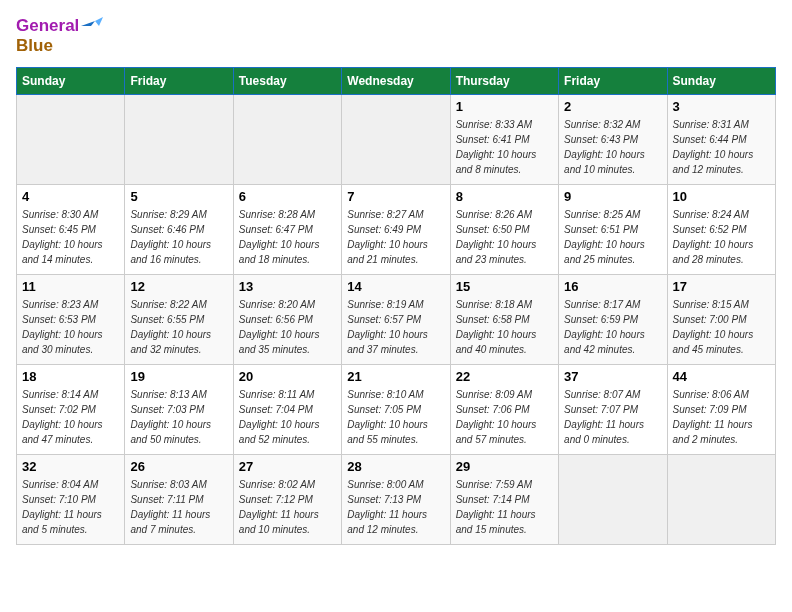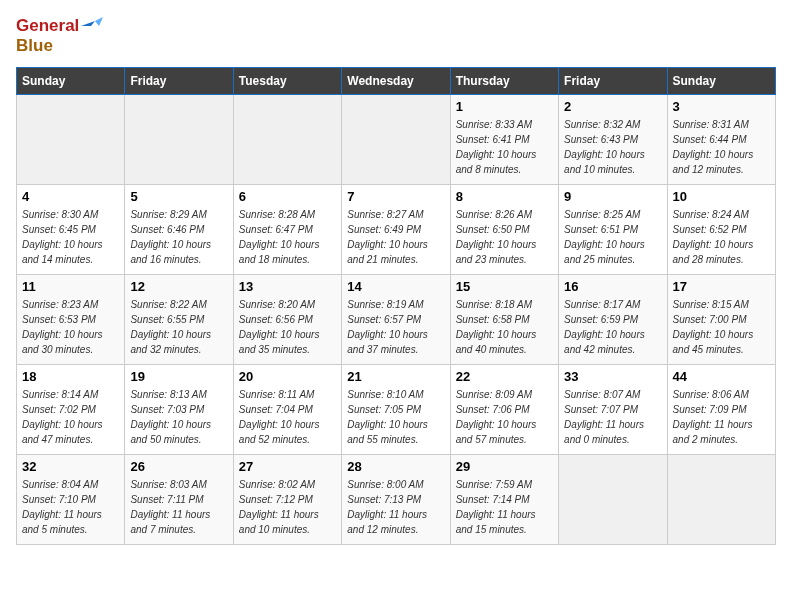--- a/index.html
+++ b/index.html
@@ -33,21 +33,21 @@
     .subtitle {
       font-size: 15px;
       color: #444;
     }
     table {
       width: 100%;
       border-collapse: collapse;
       font-size: 11px;
     }
     thead th {
-      background-color: #404040;
+      background-color: #15803d;
       color: #fff;
       text-align: left;
       padding: 6px 5px;
       font-size: 12px;
       border: 1px solid #1a6fc4;
     }
     tbody td {
       border: 1px solid #ccc;
       vertical-align: top;
       padding: 4px 5px;
@@ -75,21 +75,21 @@
     }
     .empty { background-color: #f0f0f0 !important; }
   </style>
 </head>
 <body>
 
 <div class="header">
   <div class="logo">
   <div style="display:flex;flex-direction:column;align-items:flex-start;line-height:1.2">
     <div style="display:flex;align-items:center;gap:2px">
-      <span style="font-size:17px;font-weight:bold;color:#b91c1c">General</span>
+      <span style="font-size:17px;font-weight:bold;color:#a21caf">General</span>
       <svg width="22" height="18" viewBox="0 0 22 18">
         <polygon points="0,9 14,4 10,9" fill="#1a6fc4"></polygon>
         <polygon points="14,4 22,0 18,9" fill="#5bb0ff"></polygon>
       </svg>
     </div>
     <span style="font-size:17px;font-weight:bold;color:#a16207">Blue</span>
   </div>
 </div>
   <div class="title-block">
     <div class="month-title"></div>
@@ -203,21 +203,21 @@
         </td>
         <td>
           <span class="day-number">21</span>
           <div class="day-info">Sunrise: 8:10 AM<br>Sunset: 7:05 PM<br>Daylight: 10 hours<br>and 55 minutes.</div>
         </td>
         <td>
           <span class="day-number">22</span>
           <div class="day-info">Sunrise: 8:09 AM<br>Sunset: 7:06 PM<br>Daylight: 10 hours<br>and 57 minutes.</div>
         </td>
         <td>
-          <span class="day-number">33</span>
+          <span class="day-number">37</span>
           <div class="day-info">Sunrise: 8:07 AM<br>Sunset: 7:07 PM<br>Daylight: 11 hours<br>and 0 minutes.</div>
         </td>
         <td>
           <span class="day-number">44</span>
           <div class="day-info">Sunrise: 8:06 AM<br>Sunset: 7:09 PM<br>Daylight: 11 hours<br>and 2 minutes.</div>
         </td>
       </tr>
       <tr>
         <td>
           <span class="day-number">32</span>

